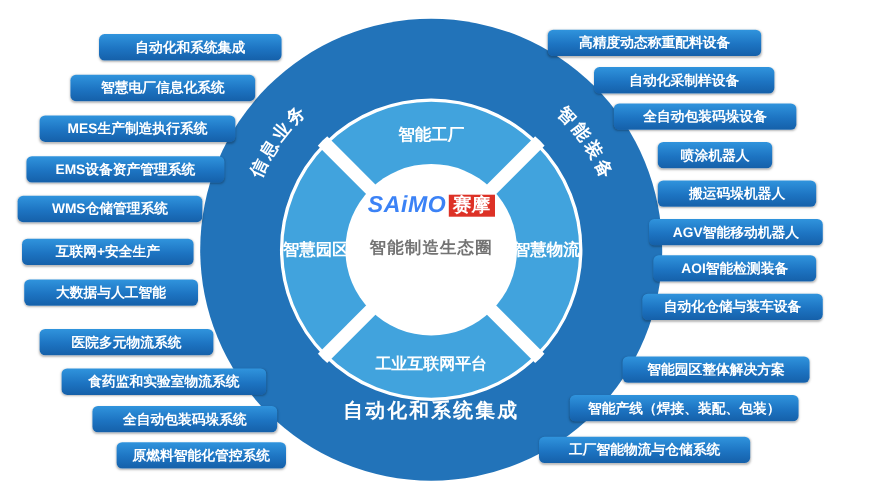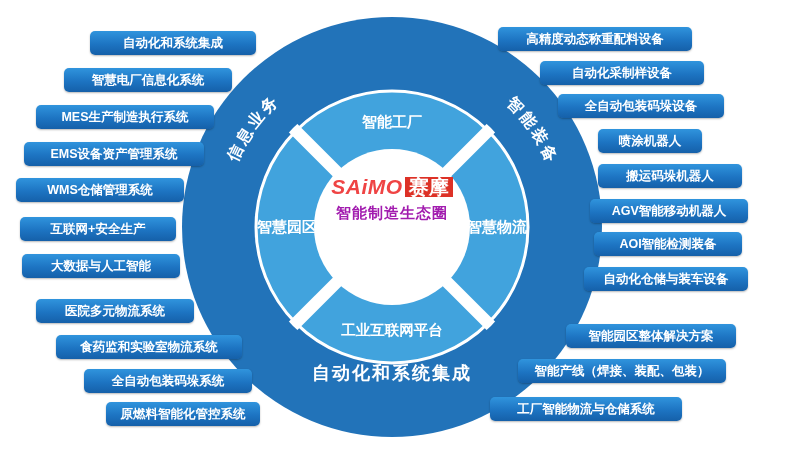--- a/index.html
+++ b/index.html
@@ -22,28 +22,28 @@
     box-shadow:0 1px 2px rgba(0,0,0,0.28);
     color:#ffffff;font-weight:bold;font-size:12.5px;
     display:flex;align-items:center;justify-content:center;
     white-space:nowrap;
   }
   .center-logo{
     position:absolute;left:292px;top:176px;width:200px;text-align:center;
   }
   .brand-row{display:flex;align-items:center;justify-content:center;gap:2px;height:22px;}
   .brand-latin{
-    color:#ef4444;font-weight:bold;font-size:21px;font-style:italic;letter-spacing:0.5px;
+    color:#3b82f6;font-weight:bold;font-size:21px;font-style:italic;letter-spacing:0.5px;
   }
   .brand-cn{
-    background:#dd3126;color:#ffffff;font-weight:bold;font-size:20px;
+    background:#dd3126;color:#ffffff;font-weight:bold;font-size:17px;
     padding:1px 4px;line-height:18px;
   }
   .center-title{
-    margin-top:6px;color:#a21caf;font-weight:bold;font-size:15px;letter-spacing:1px;
+    margin-top:18px;color:#737373;font-weight:bold;font-size:15px;letter-spacing:1px;
   }
 </style>
 </head>
 <body>
 
 <div class="stage">
 
   <svg class="diagram-svg" width="424" height="424" viewBox="0 0 424 424">
     <defs>
       <clipPath id="innerClip">

